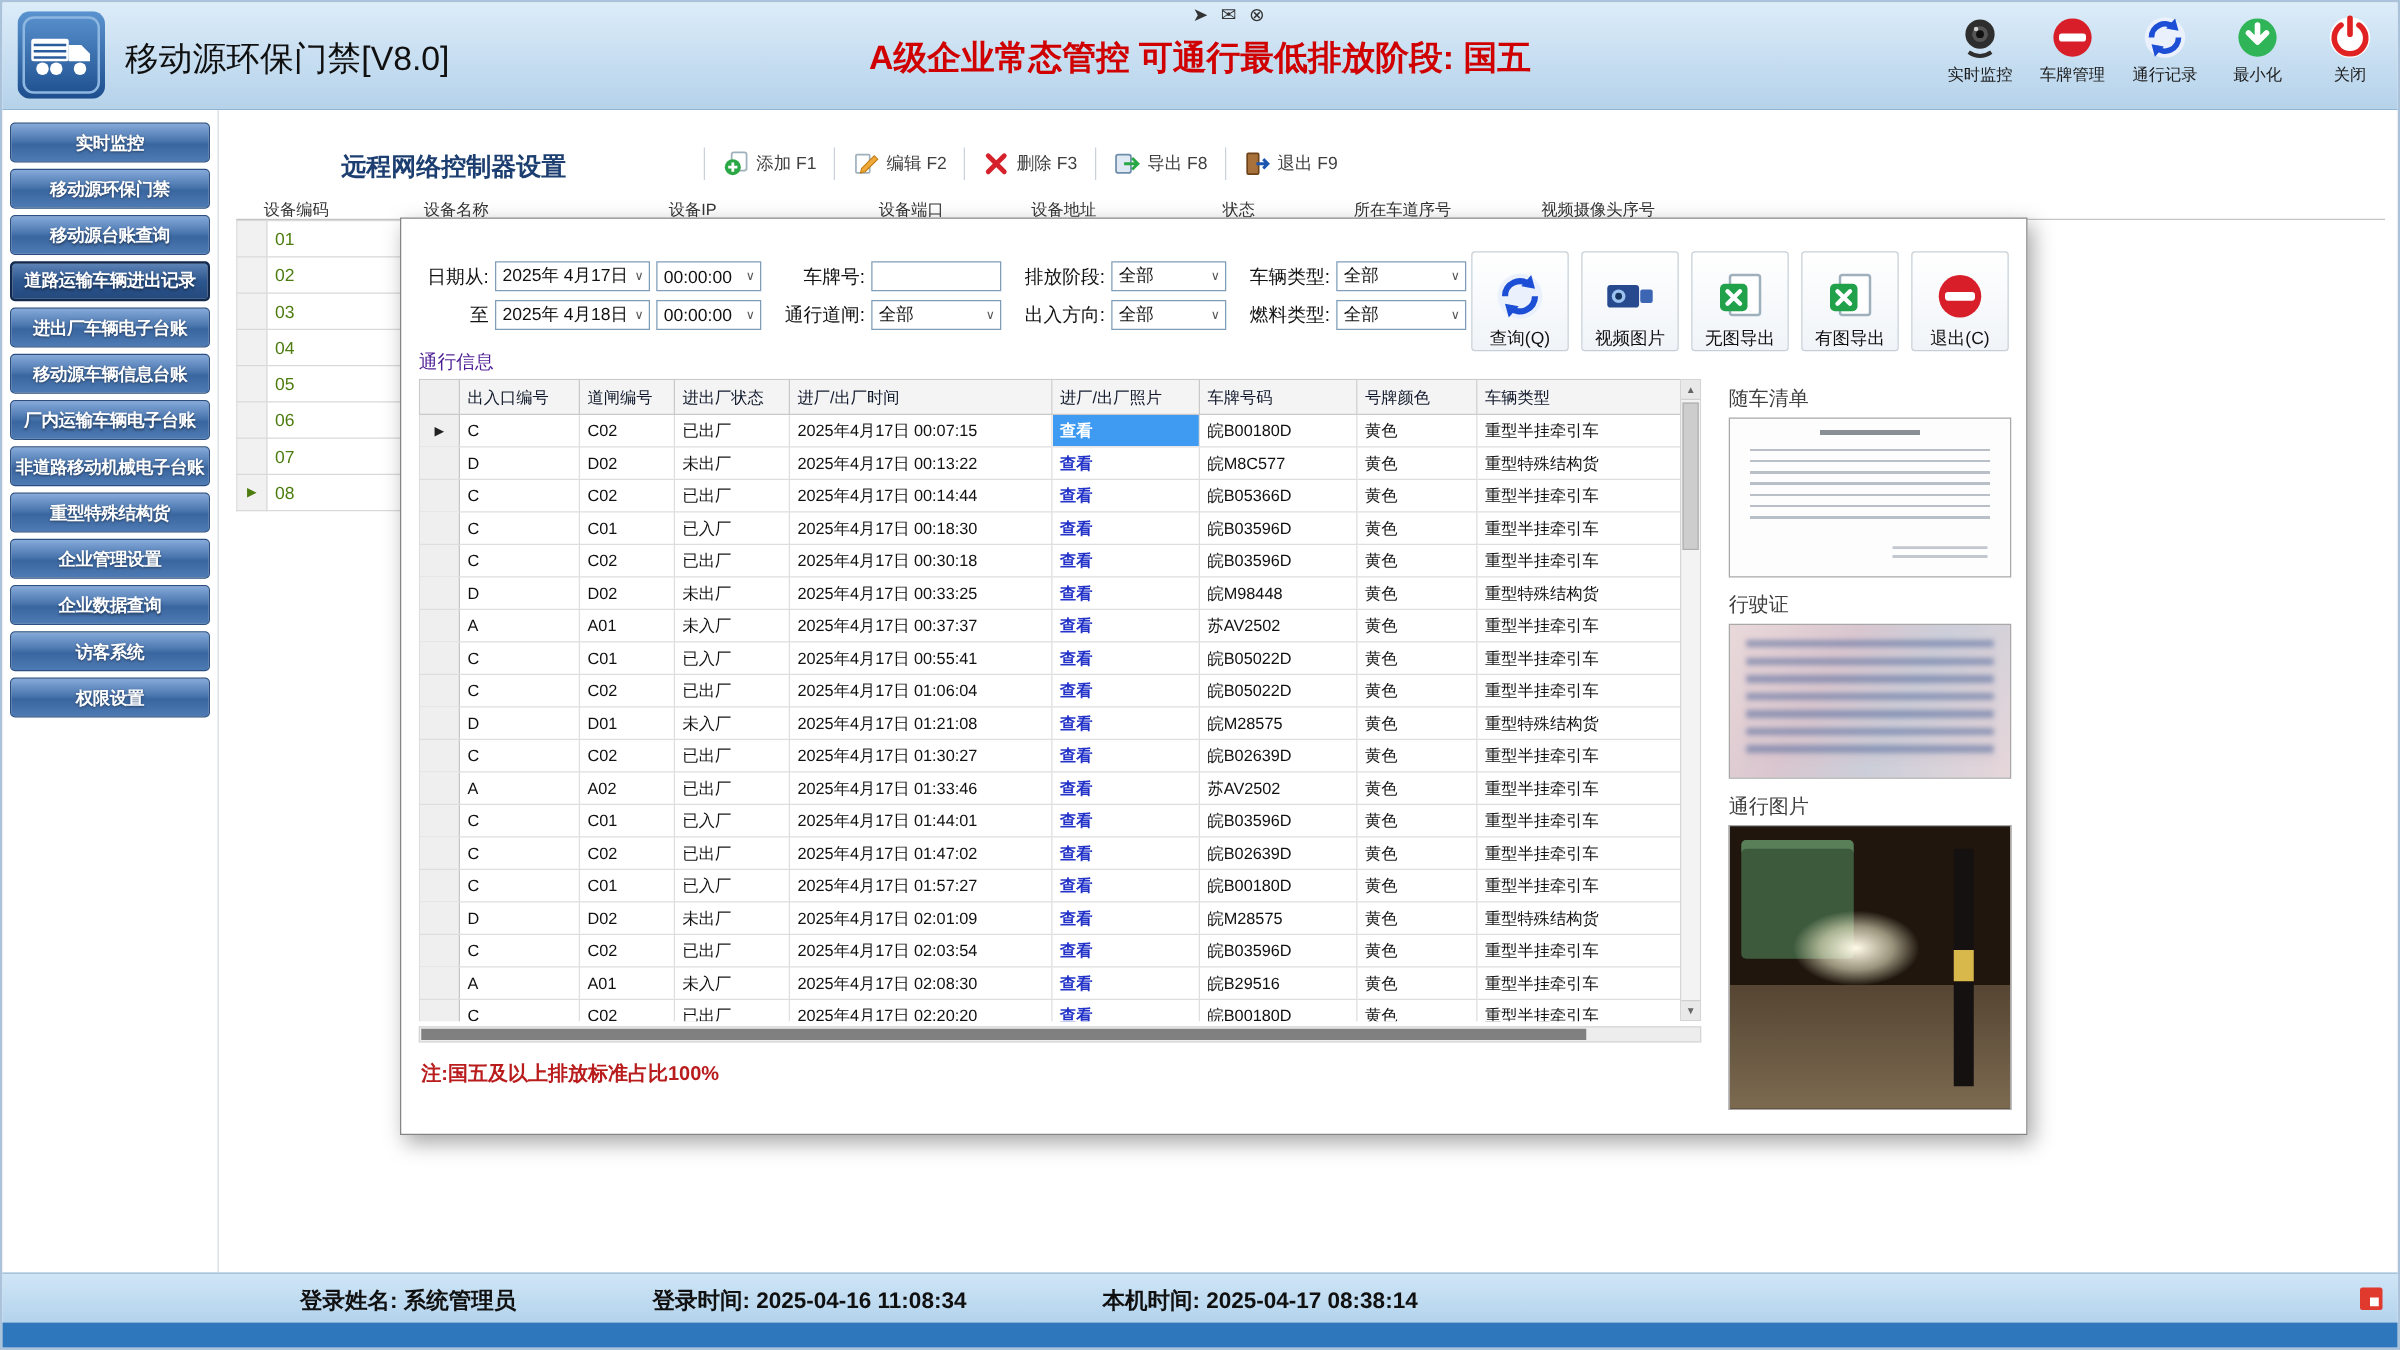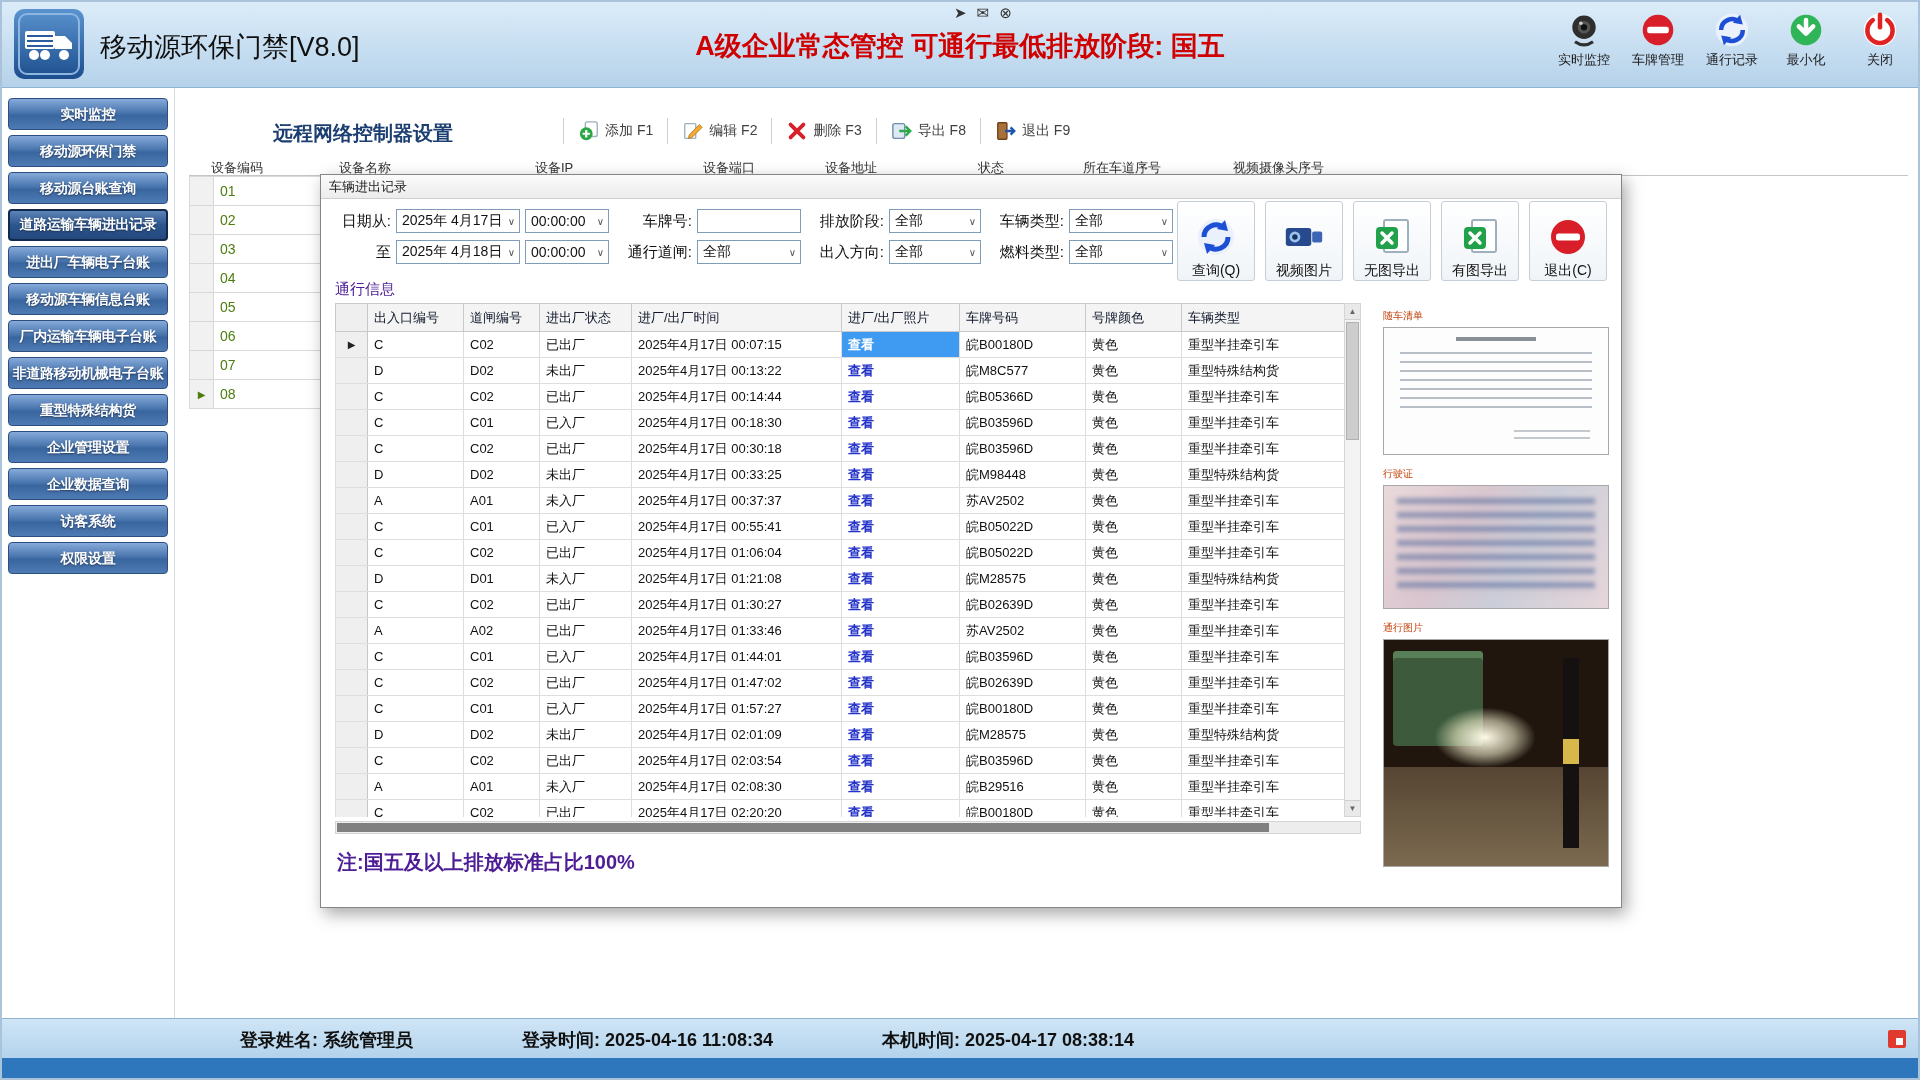--- a/index.html
+++ b/index.html
@@ -79,24 +79,24 @@
   .rec-table tbody tr:first-child td:nth-child(6){background:#3f9bf2;color:#fff}
 
   .vscroll{width:17px;background:#f3f3f3;border:1px solid #d5d5d5;position:relative}
   .vs-arrow{height:16px;line-height:15px;text-align:center;font-size:8px;color:#666;background:#e9e9e9;border-bottom:1px solid #d0d0d0;cursor:pointer}
   .vs-arrow.bottom{position:absolute;bottom:0;left:0;right:0;border-top:1px solid #d0d0d0;border-bottom:none}
   .vs-thumb{position:absolute;left:1px;right:1px;top:18px;height:118px;background:#cdcdcd;border:1px solid #b0b0b0;cursor:pointer}
 
   .hscroll{position:absolute;left:14px;top:646px;width:1026px;height:13px;background:#ededed;border:1px solid #d5d5d5;cursor:pointer}
   .hs-thumb{position:absolute;left:1px;top:1px;bottom:1px;width:91%;background:#808080}
 
-  .dlg-note{position:absolute;left:16px;top:674px;font-size:20px;font-weight:bold;color:#4c1d95;white-space:nowrap}
+  .dlg-note{position:absolute;left:16px;top:674px;font-size:16px;font-weight:bold;color:#b91c1c;white-space:nowrap}
 
   .sidep{position:absolute;left:1062px;top:134px;width:226px}
-  .sp-label{font-size:10px;color:#c2410c;margin-bottom:4px}
+  .sp-label{font-size:16px;color:#404040;margin-bottom:4px}
   .sp-img{width:100%;border:1px solid #a8a8a8;margin-bottom:12px;position:relative;overflow:hidden;background:#fff}
   .manifest{height:128px;background:#fdfdfd}
   .mf-title{position:absolute;left:32%;top:9px;width:36%;height:4px;background:#8a8f96}
   .mf-lines{position:absolute;left:7%;top:24px;right:7%;height:62px;background:repeating-linear-gradient(to bottom,#b9bfc7 0 2px,transparent 2px 9px)}
   .mf-sign{position:absolute;right:8%;bottom:10px;width:34%;height:14px;background:repeating-linear-gradient(to bottom,#c3c8cf 0 2px,transparent 2px 7px)}
   .license{height:124px;background:linear-gradient(120deg,#ead9da,#d9c6cf 35%,#cbced9 60%,#e6d6da)}
   .lc-rows{position:absolute;left:6%;right:6%;top:10%;bottom:10%;
     background:repeating-linear-gradient(to bottom,rgba(85,105,155,.55) 0 6px,rgba(205,185,195,.15) 6px 14px);filter:blur(2px)}
   .gate{height:228px;background:#20160e}
   .gp-truck{position:absolute;left:4%;top:5%;width:40%;height:42%;background:#3d5a3c;border-radius:4px;box-shadow:inset 0 7px 0 #587f57}
@@ -311,21 +311,20 @@
           </tr>
           <tr>
             <td>▶</td>
             <td>08</td>
           </tr>
         </tbody>
     </table>
   </div>
 
   <div class="modal">
-    <div class="modal-tb">车辆进出记录</div>
 
     <div class="f-grid">
 
       <span class="flabel">日期从:</span>
       <div class="fselect">
         <span>2025年 4月17日</span>
         <span class="arr">∨</span>
       </div>
       <div class="fselect">
         <span>00:00:00</span>

